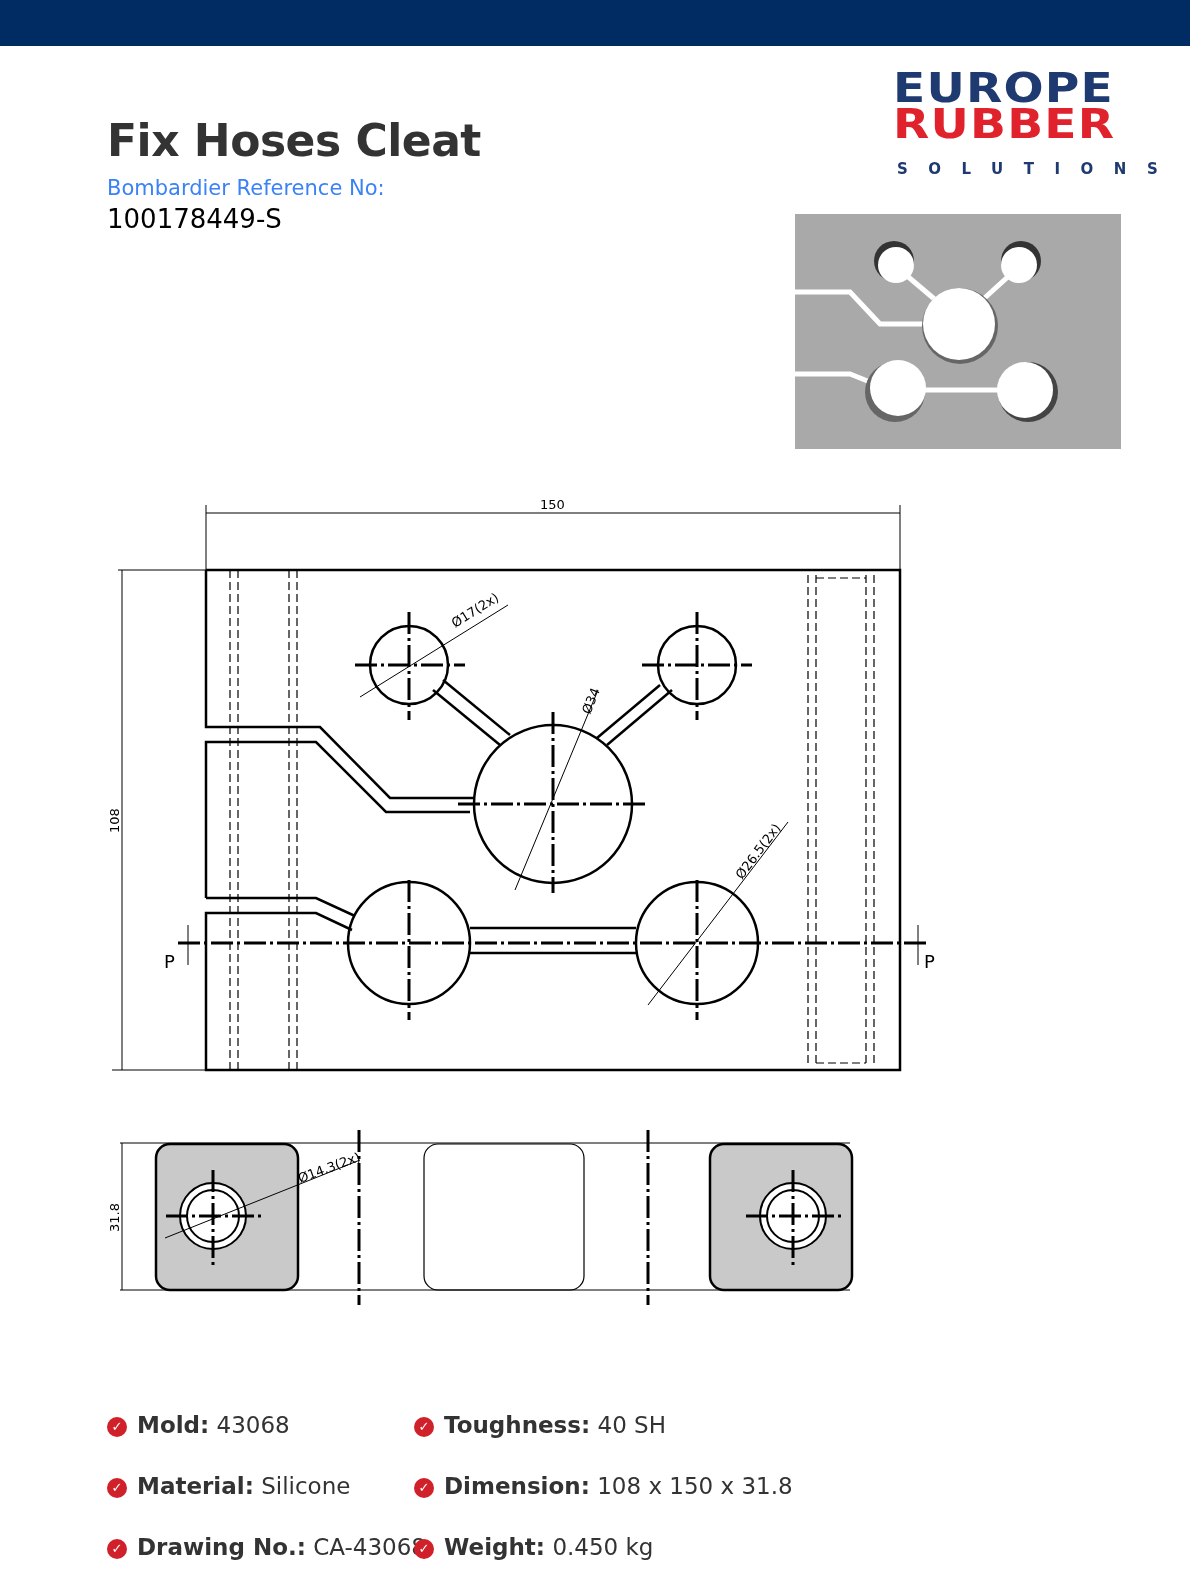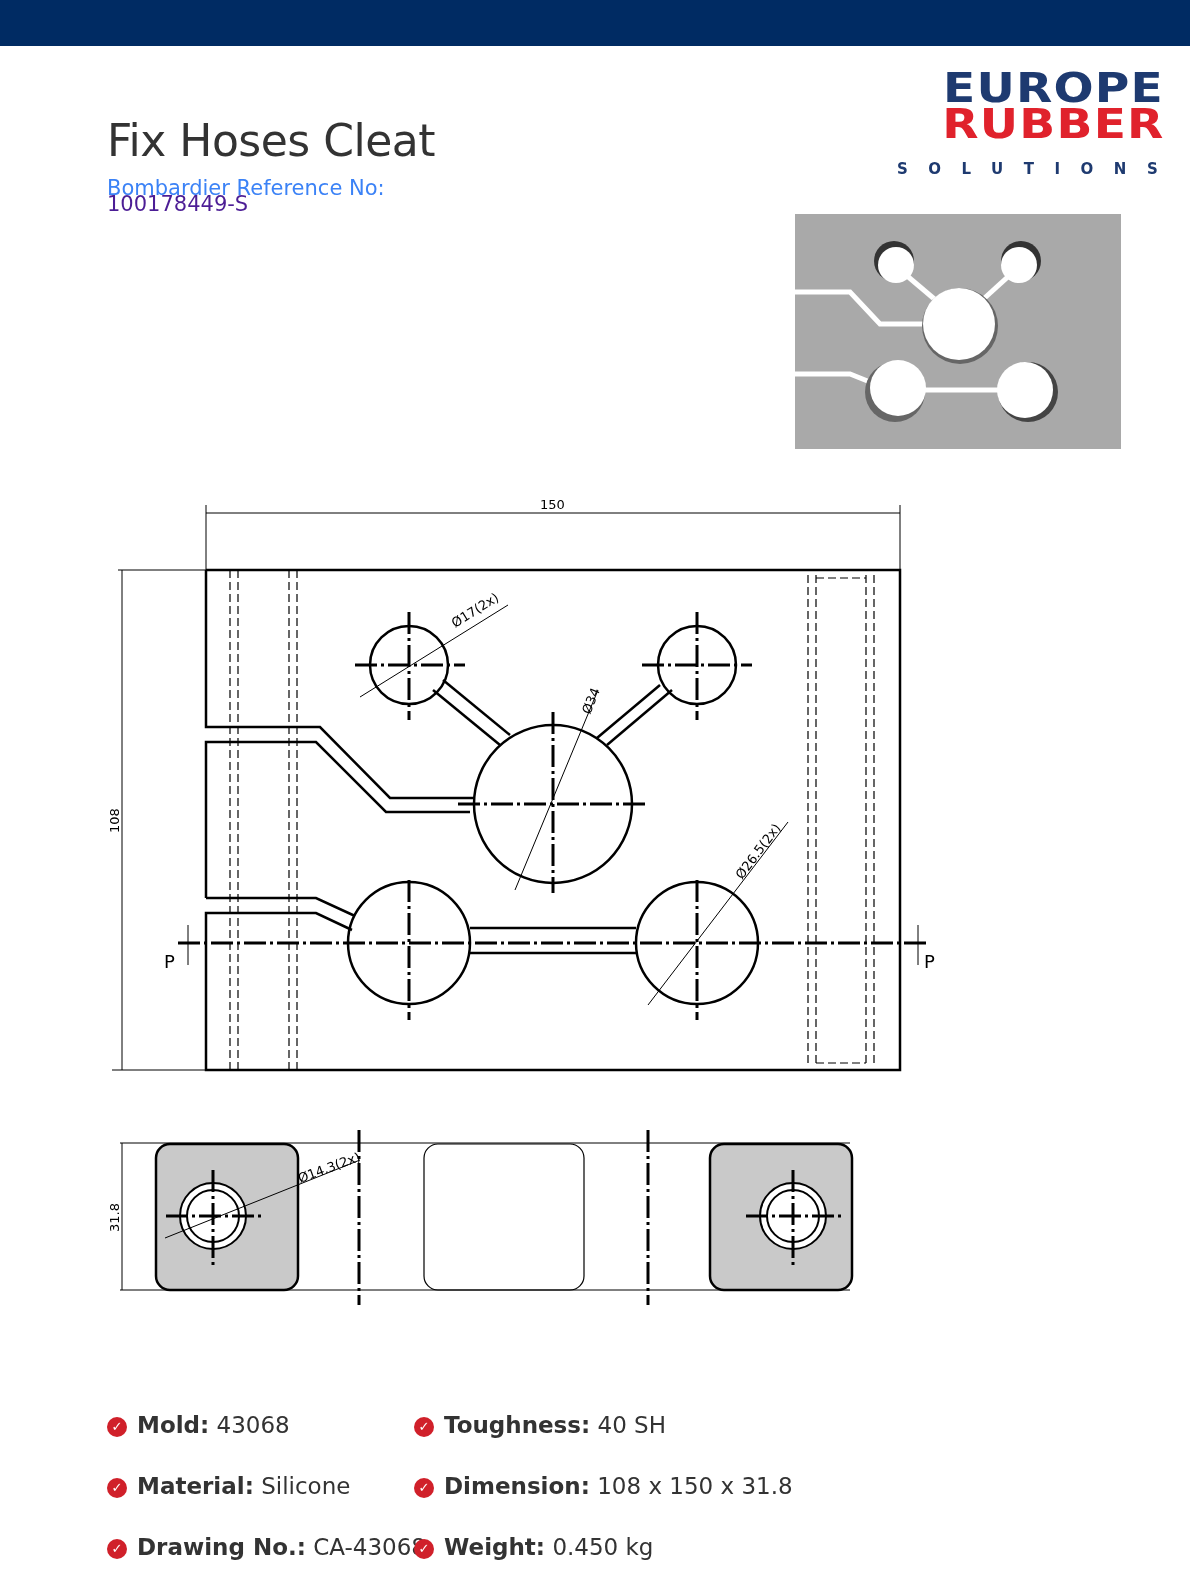--- a/index.html
+++ b/index.html
@@ -1,21 +1,21 @@
 <!DOCTYPE html>
 <html><head>
 <meta charset="utf-8">
 <style>
   html, body { margin: 0; padding: 0; background: #ffffff; }
   body { width: 1190px; height: 1573px; position: relative; overflow: hidden; font-family: "DejaVu Sans", sans-serif; color: #333333; }
   .topbar { position: absolute; left: 0; top: 0; width: 1190px; height: 46px; background: #002b63; }
-  .title { position: absolute; left: 107px; top: 115px; font-size: 44px; font-weight: normal; color: #333333; letter-spacing: -0.5px; margin: 0; }
+  .title { position: absolute; left: 107px; top: 115px; font-size: 44px; font-weight: bold; color: #333333; letter-spacing: -0.5px; margin: 0; }
   .ref-label { position: absolute; left: 107px; top: 176px; font-size: 21px; color: #3b82f6; }
-  .ref-value { position: absolute; left: 107px; top: 192px; font-size: 21px; color: #4c1d95; }
-  .logo { position: absolute; left: 893px; top: 70px; width: 272px; text-align: center; }
+  .ref-value { position: absolute; left: 107px; top: 204px; font-size: 26px; color: #000000; }
+  .logo { position: absolute; left: 893px; top: 70px; width: 272px; }
   .logo-line1, .logo-line2 { font-family: "DejaVu Sans", sans-serif; font-weight: bold; font-size: 40px; line-height: 36px; letter-spacing: 1px; transform: scaleX(1.18); transform-origin: left; }
   .logo-line1 { color: #1e3a70; }
   .logo-line2 { color: #e0222c; }
   .logo-line3 { font-size: 15px; color: #1e3a70; letter-spacing: 20.5px; margin-top: 18px; padding-left: 4px; font-weight: bold; }
   .photo { position: absolute; left: 795px; top: 214px; width: 326px; height: 235px; background: #a9a9a9; }
   .drawing { position: absolute; left: 0; top: 0; }
   .specs { position: absolute; left: 107px; top: 1412px; }
   .spec { position: absolute; font-size: 23px; white-space: nowrap; color: #333333; }
   .spec .chk { display: inline-block; width: 20px; height: 20px; border-radius: 50%; background: #d0202a; color: #fff; font-size: 13px; line-height: 20px; text-align: center; vertical-align: 2px; margin-right: 10px; }
   .spec b { font-weight: bold; }

